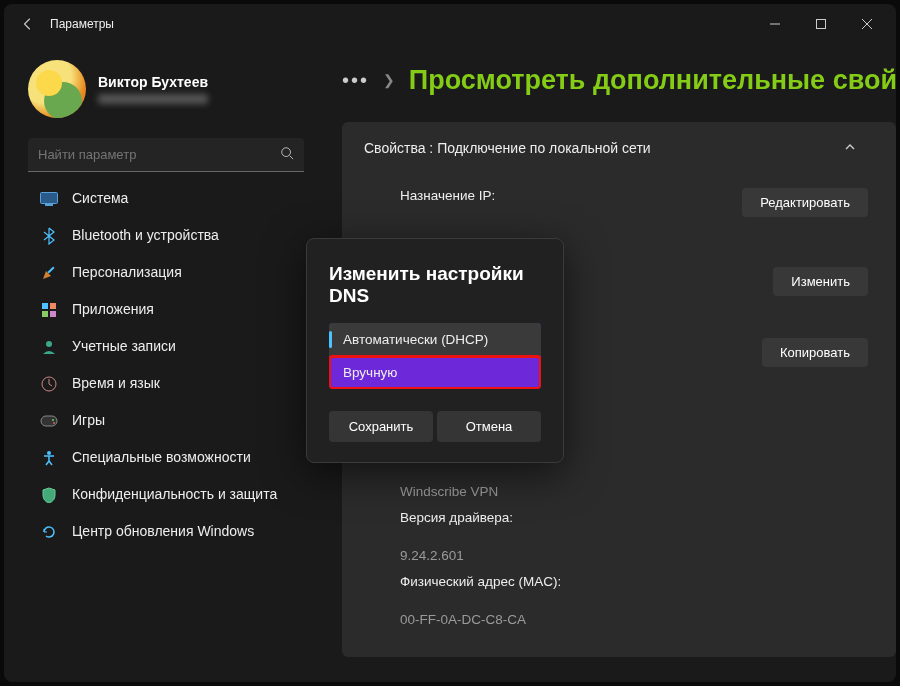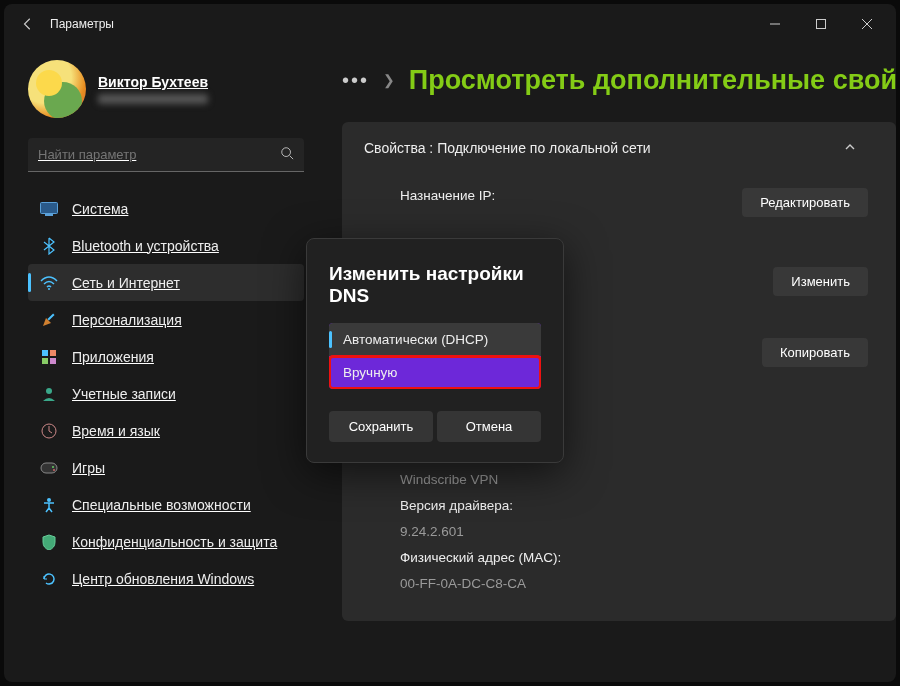--- a/index.html
+++ b/index.html
@@ -7,53 +7,53 @@
   .window { width: 892px; height: 678px; margin: 4px; background: #1a1a1a; border-radius: 8px; position: relative; overflow: hidden; }
 
   .titlebar { height: 40px; display: flex; align-items: center; padding: 0 6px; }
   .back-btn { width: 36px; height: 36px; display:flex; align-items:center; justify-content:center; color:#ccc; font-size:14px; }
   .title { color:#eee; font-size:12px; margin-left:4px; }
   .win-controls { margin-left:auto; display:flex; }
   .win-btn { width:46px; height:32px; display:flex; align-items:center; justify-content:center; color:#ccc; }
   .win-btn svg { width:10px; height:10px; }
 
   .content { display:flex; height: calc(100% - 40px); }
-  .sidebar { width: 310px; padding: 10px 10px 8px 24px; text-decoration: underline; }
+  .sidebar { width: 310px; padding: 10px 10px 8px 24px; }
   .user { display:flex; align-items:center; gap:12px; margin-bottom:20px; margin-top:6px; }
   .avatar { width:58px; height:58px; border-radius:50%; background: radial-gradient(circle at 30% 30%, #f6e17a 0 45%, #e78b1f 70%, #c65 100%); position:relative; overflow:hidden; }
   .avatar::after { content:""; position:absolute; left:8px; top:10px; width:26px; height:26px; background:#fcd94b; border-radius:50%; box-shadow: 14px 18px 0 6px #6aa84f; }
   .user-name { font-weight:600; font-size:14px; color:#fff; }
   .user-sub { width:110px; height:10px; background:#555; border-radius:3px; margin-top:4px; filter: blur(3px); }
 
   .search { display:flex; align-items:center; background:#242424; border-bottom:1px solid #666; border-radius:4px 4px 0 0; height:34px; padding:0 10px; margin-bottom:18px; }
   .search input { flex:1; background:transparent; border:none; outline:none; color:#ccc; font-size:13px; }
   .search-icon { color:#ccc; font-size:14px; }
 
-  .nav-item { display:flex; align-items:center; gap:14px; height:37px; padding:0 12px; border-radius:4px; color:#eee; font-size:14px; cursor:pointer; }
+  .nav-item { display:flex; align-items:flex-start; gap:14px; height:37px; padding:0 12px; border-radius:4px; color:#eee; font-size:14px; cursor:pointer; }
   .nav-item.active { background:#2d2d2d; position:relative; }
   .nav-item.active::before { content:""; position:absolute; left:0; top:9px; bottom:9px; width:3px; background:#4cc2ff; border-radius:2px; }
   .nav-icon { width:18px; height:18px; display:flex; align-items:center; justify-content:center; }
 
   .main { flex:1; padding: 8px 0 0 28px; overflow:hidden; }
   .breadcrumb { display:flex; align-items:center; gap:14px; height:56px; }
   .bc-more { color:#ccc; font-size:20px; letter-spacing:2px; }
   .bc-sep { color:#888; font-size:14px; }
   .bc-title { font-size:27px; font-weight:600; color:#84cc16; white-space:nowrap; }
 
   .panel { background:#2b2b2b; border-radius:6px; margin-top:14px; margin-right:0; }
   .panel-header { display:flex; align-items:center; padding:18px 22px; font-size:14px; color:#eee; }
   .chevron { margin-left:auto; margin-right:18px; color:#ccc; }
   .panel-body { padding: 6px 0 24px 0; }
   .row { display:flex; align-items:flex-start; padding:8px 22px; }
   .row-label { width:230px; padding-left:36px; font-size:13.5px; color:#eee; }
   .row-action { margin-left:auto; margin-right:6px; }
   .btn { background:#383838; color:#fff; border:none; border-radius:4px; padding:7px 18px; font-size:13px; cursor:pointer; }
   .info-block { padding: 0 22px 0 58px; font-size:13.5px; line-height:26px; }
   .info-label { color:#eee; }
-  .info-val { color:#9a9a9a; }
+  .info-val { color:#9a9a9a;margin-top:12px; }
 
   
   .dialog { position:absolute; left:302px; top:234px; width:258px; background:#212121; border:1px solid #3a3a3a; border-radius:8px; box-shadow:0 10px 40px rgba(0,0,0,0.6); padding:24px 22px 20px 22px; }
   .dialog-title { font-size:19px; font-weight:600; color:#fff; margin-bottom:16px; }
   .dropdown { background:#6d28d9; border-radius:4px; overflow:hidden; }
   .dd-item { padding:9px 14px; font-size:13.5px; color:#eee; cursor:pointer; position:relative; }
   .dd-item.selected { background:#3a3a3a; }
   .dd-item.selected::before { content:""; position:absolute; left:0; top:8px; bottom:8px; width:3px; background:#4cc2ff; border-radius:2px; }
   .dd-item.highlighted { outline:3px solid #e11; outline-offset:-2px; border-radius:4px; }
   .dialog-buttons { display:flex; gap:4px; margin-top:22px; }
@@ -121,29 +121,20 @@
         <span>Система</span>
       </div>
       <div class="nav-item">
         <span class="nav-icon">
             <svg width="14" height="18" viewBox="0 0 14 18">
               <path d="M7 1 L12 5 L7 9 L12 13 L7 17 V1 M2 5 L12 13 M2 13 L12 5" stroke="#4cc2ff" stroke-width="1.2" fill="none"></path>
             </svg>
           </span>
         <span>Bluetooth и устройства</span>
       </div>
-      <div class="nav-item active">
-        <span class="nav-icon">
-            <svg width="18" height="14" viewBox="0 0 18 14">
-              <path d="M1 5 Q9 -3 17 5 M4 8 Q9 3 14 8 M7 11 Q9 9 11 11" stroke="#4cc2ff" stroke-width="1.5" fill="none"></path>
-              <circle cx="9" cy="13" r="1" fill="#4cc2ff"></circle>
-            </svg>
-          </span>
-        <span>Сеть и Интернет</span>
-      </div>
       <div class="nav-item">
         <span class="nav-icon">
             <svg width="16" height="16" viewBox="0 0 16 16">
               <path d="M2 14 L5 6 L10 11 L2 14" fill="#d08030"></path>
               <rect x="9" y="1" width="2" height="8" transform="rotate(45 10 5)" fill="#4cc2ff"></rect>
             </svg>
           </span>
         <span>Персонализация</span>
       </div>
       <div class="nav-item">

